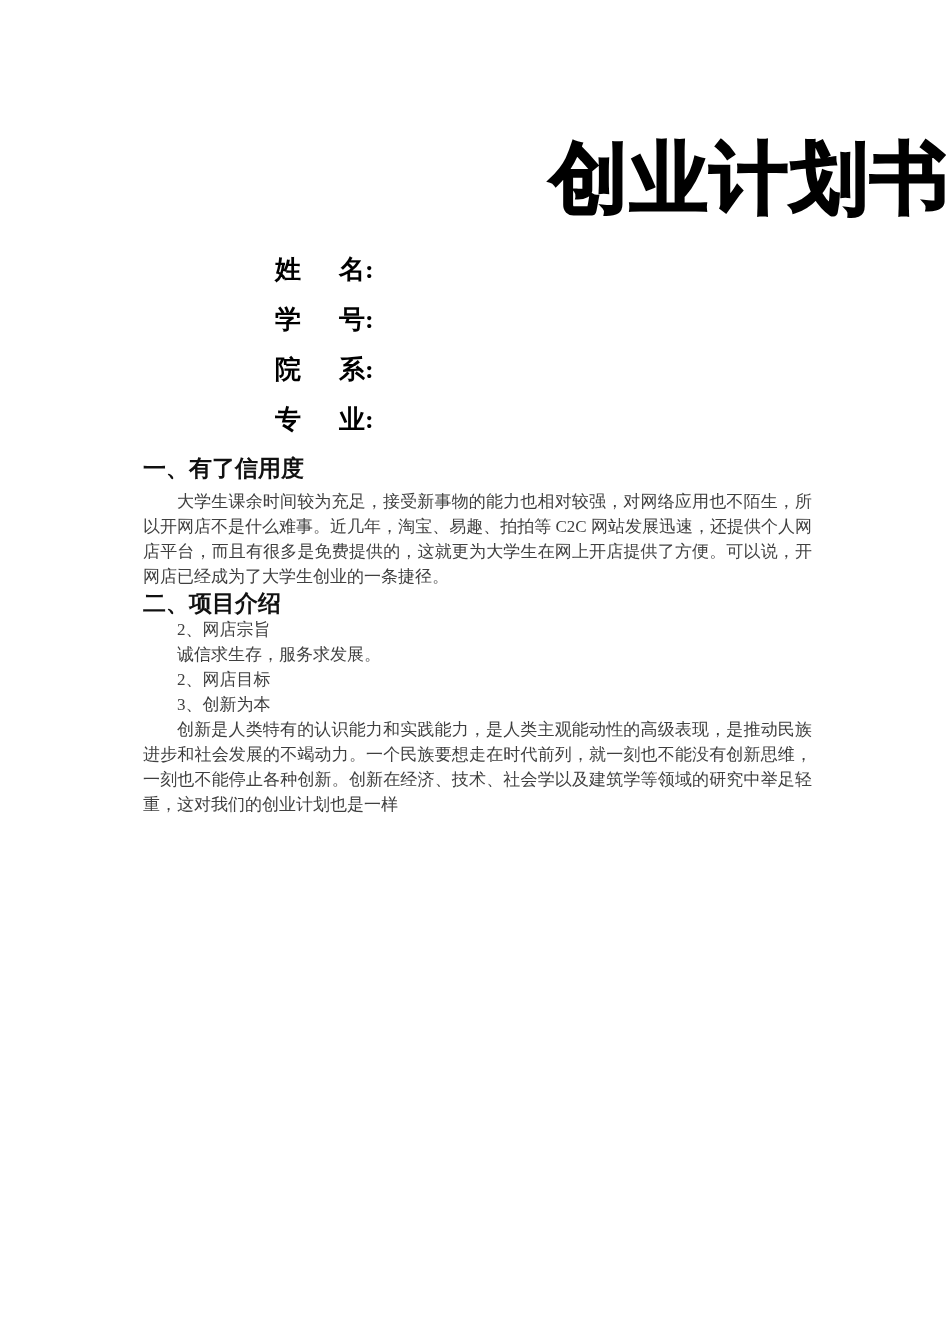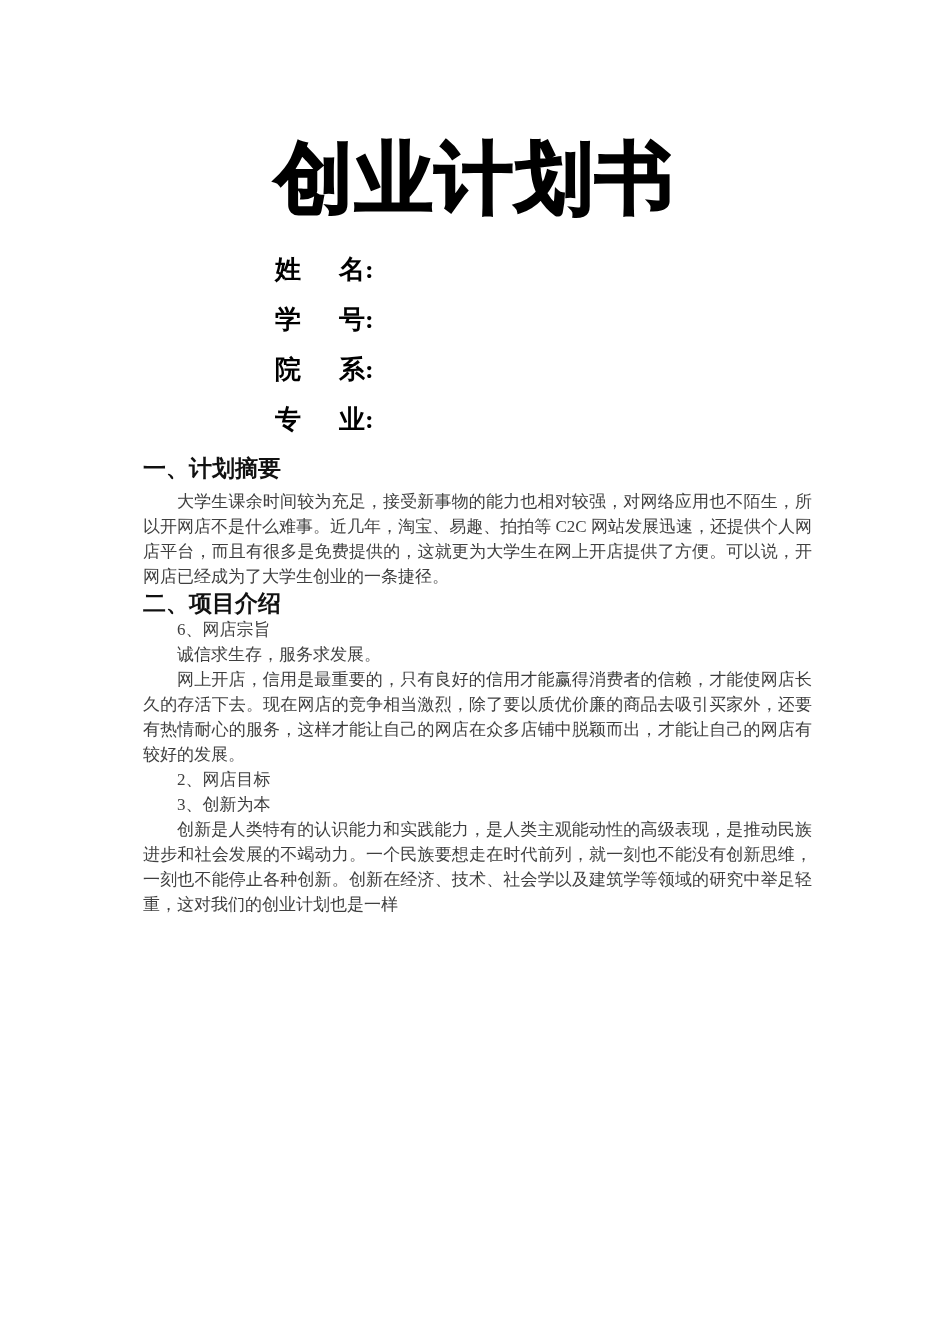--- a/index.html
+++ b/index.html
@@ -15,21 +15,21 @@
     background: #ffffff;
     overflow: hidden;
   }
   .content {
     margin-left: 143px;
     width: 669px;
   }
   
   .doc-title {
     margin: 128px 0 0 0;
-    text-align: center;
+    text-align: right;
     font-family: "Liberation Sans", sans-serif;
     font-weight: 900;
     font-size: 78px;
     line-height: 100px;
     letter-spacing: 2px;
     color: #000000;
     -webkit-text-stroke: 2px #000;
   }
   
   .fields {
@@ -87,27 +87,26 @@
       <span class="field-left">院</span>
       <span class="field-right">系:</span>
     </div>
     <div class="field-row">
       <span class="field-left">专</span>
       <span class="field-right">业:</span>
     </div>
   </div>
 
   <div class="content">
-    <h2 class="sec-heading first">一、计划摘要</h2>
+    <h2 class="sec-heading first">一、有了信用度</h2>
     <p class="body-p">大学生课余时间较为充足，接受新事物的能力也相对较强，对网络应用也不陌生，所以开网店不是什么难事。近几年，淘宝、易趣、拍拍等 C2C 网站发展迅速，还提供个人网店平台，而且有很多是免费提供的，这就更为大学生在网上开店提供了方便。可以说，开网店已经成为了大学生创业的一条捷径。</p>
 
     <h2 class="sec-heading second">二、项目介绍</h2>
 
-    <p class="body-p">6、网店宗旨</p>
+    <p class="body-p">2、网店宗旨</p>
     <p class="body-p">诚信求生存，服务求发展。</p>
-    <p class="body-p">网上开店，信用是最重要的，只有良好的信用才能赢得消费者的信赖，才能使网店长久的存活下去。现在网店的竞争相当激烈，除了要以质优价廉的商品去吸引买家外，还要有热情耐心的服务，这样才能让自己的网店在众多店铺中脱颖而出，才能让自己的网店有较好的发展。</p>
 
     <p class="body-p">2、网店目标</p>
 
     <p class="body-p">3、创新为本</p>
     <p class="body-p">创新是人类特有的认识能力和实践能力，是人类主观能动性的高级表现，是推动民族进步和社会发展的不竭动力。一个民族要想走在时代前列，就一刻也不能没有创新思维，一刻也不能停止各种创新。创新在经济、技术、社会学以及建筑学等领域的研究中举足轻重，这对我们的创业计划也是一样</p>
   </div>
 </div>
 
 </body></html>

